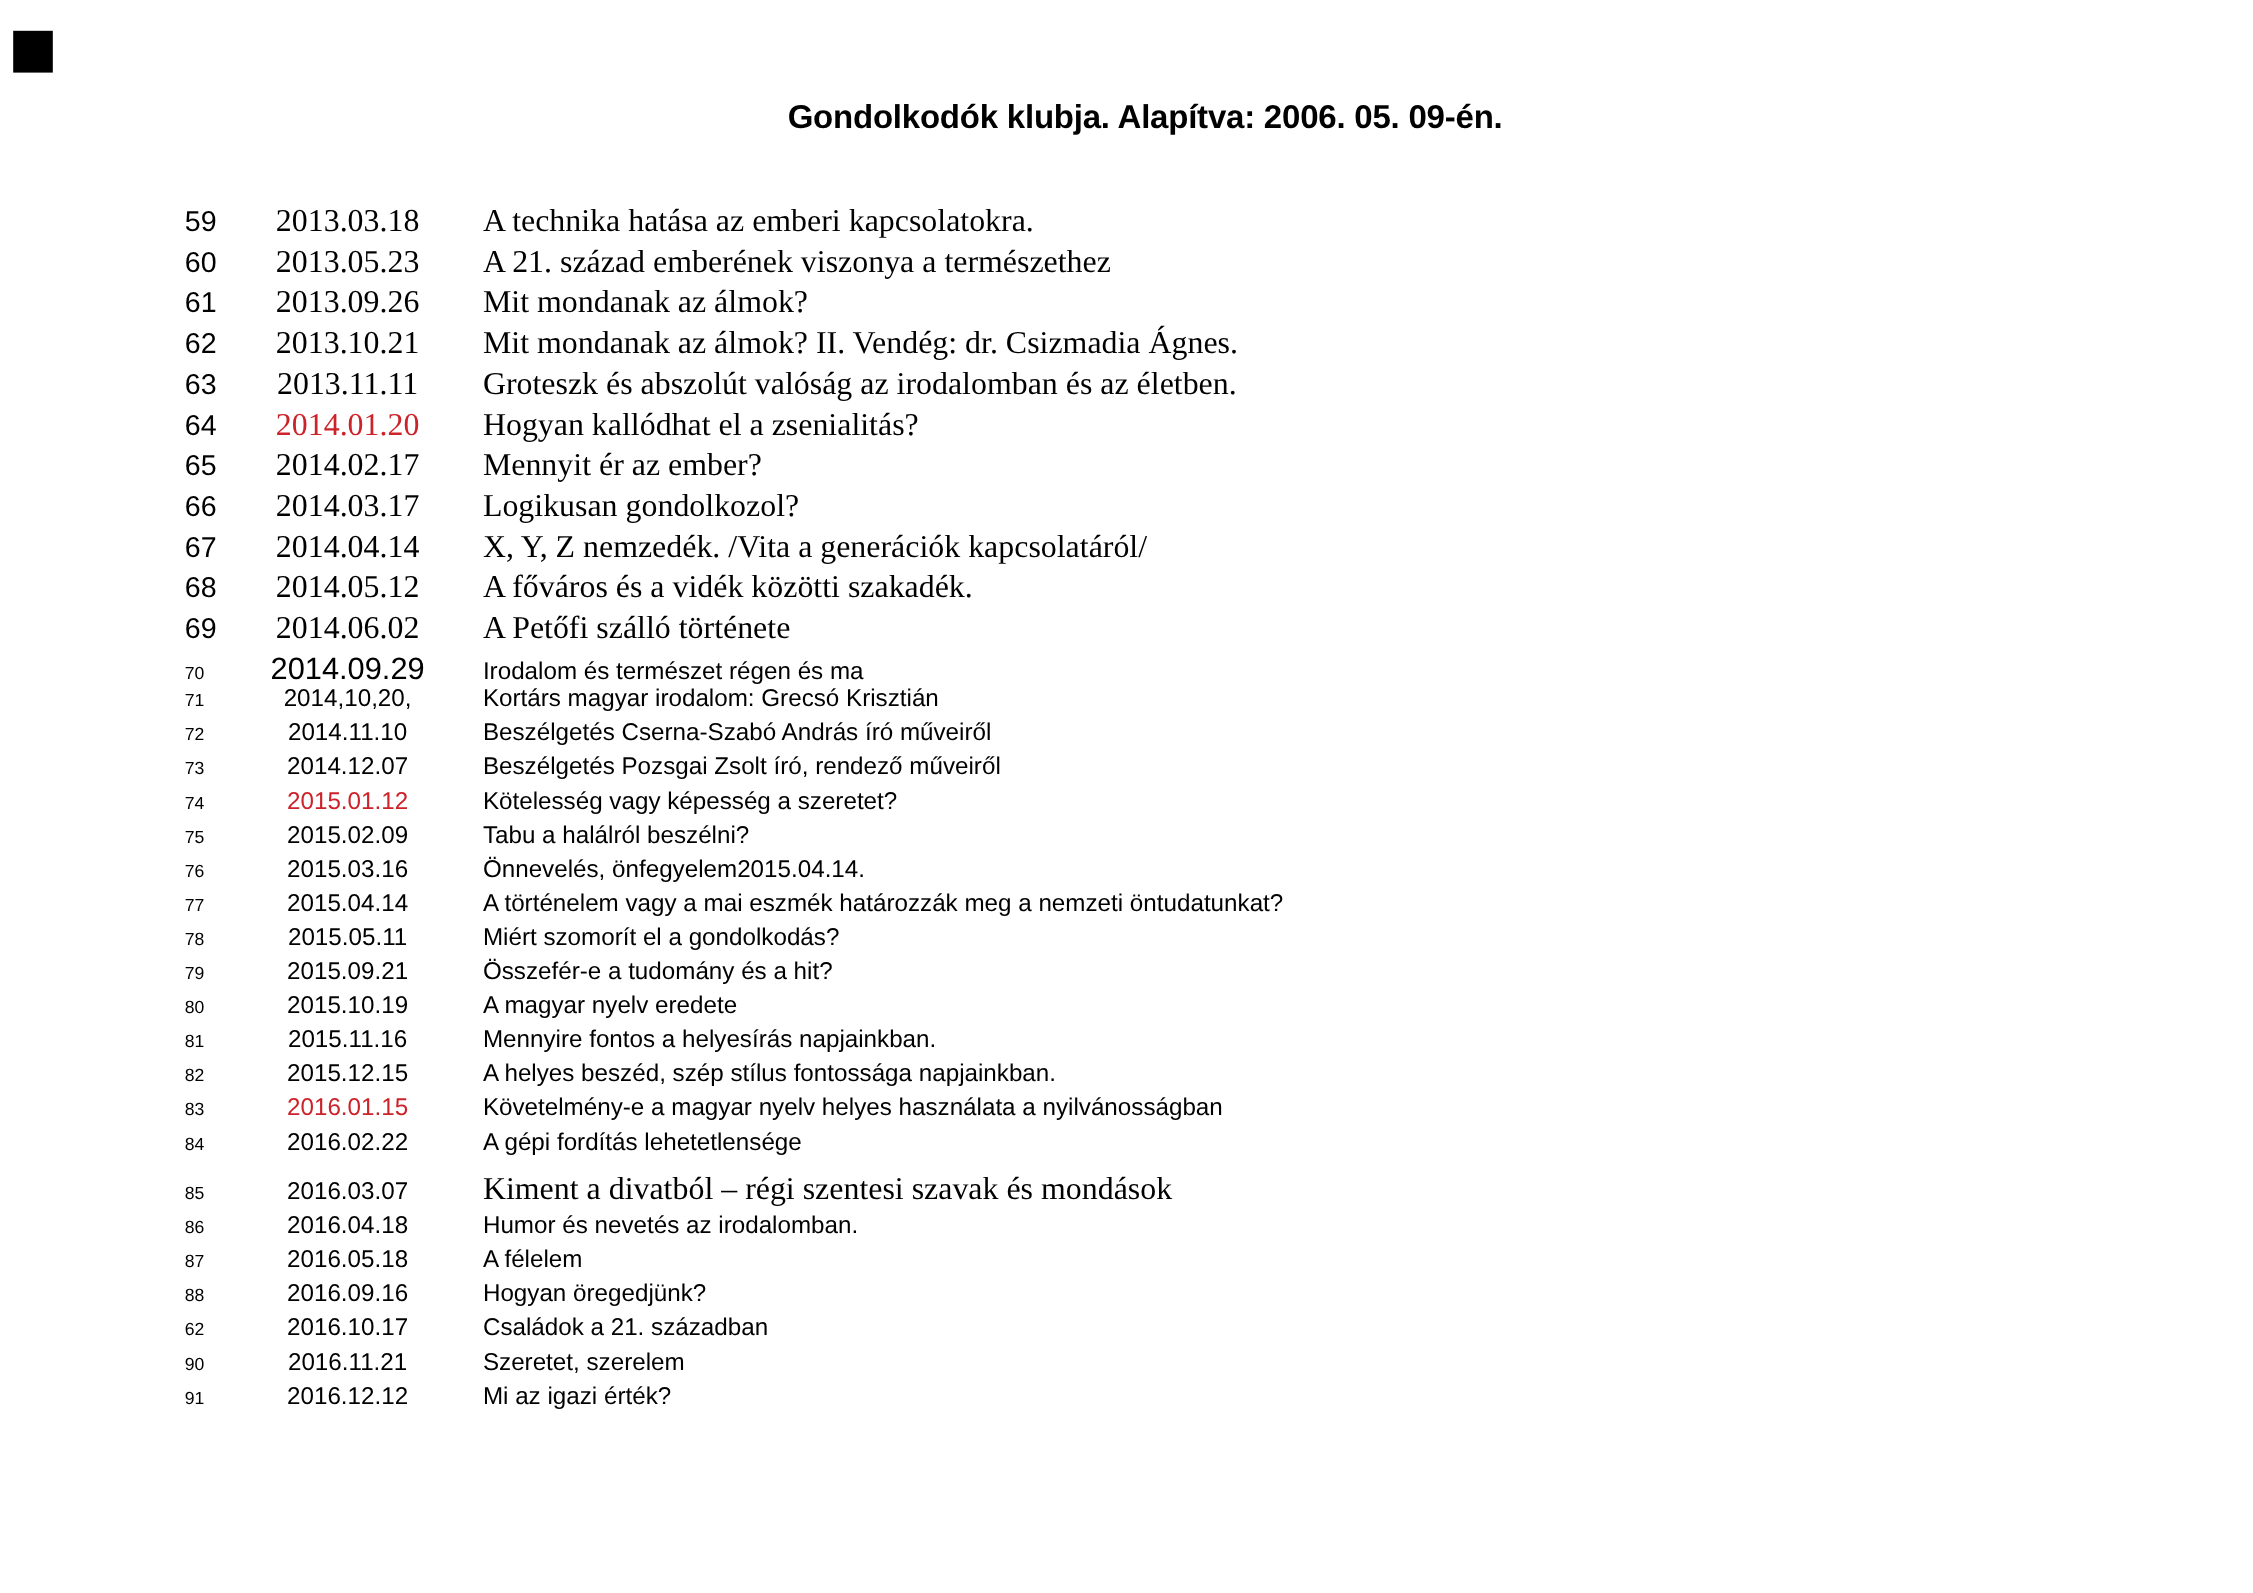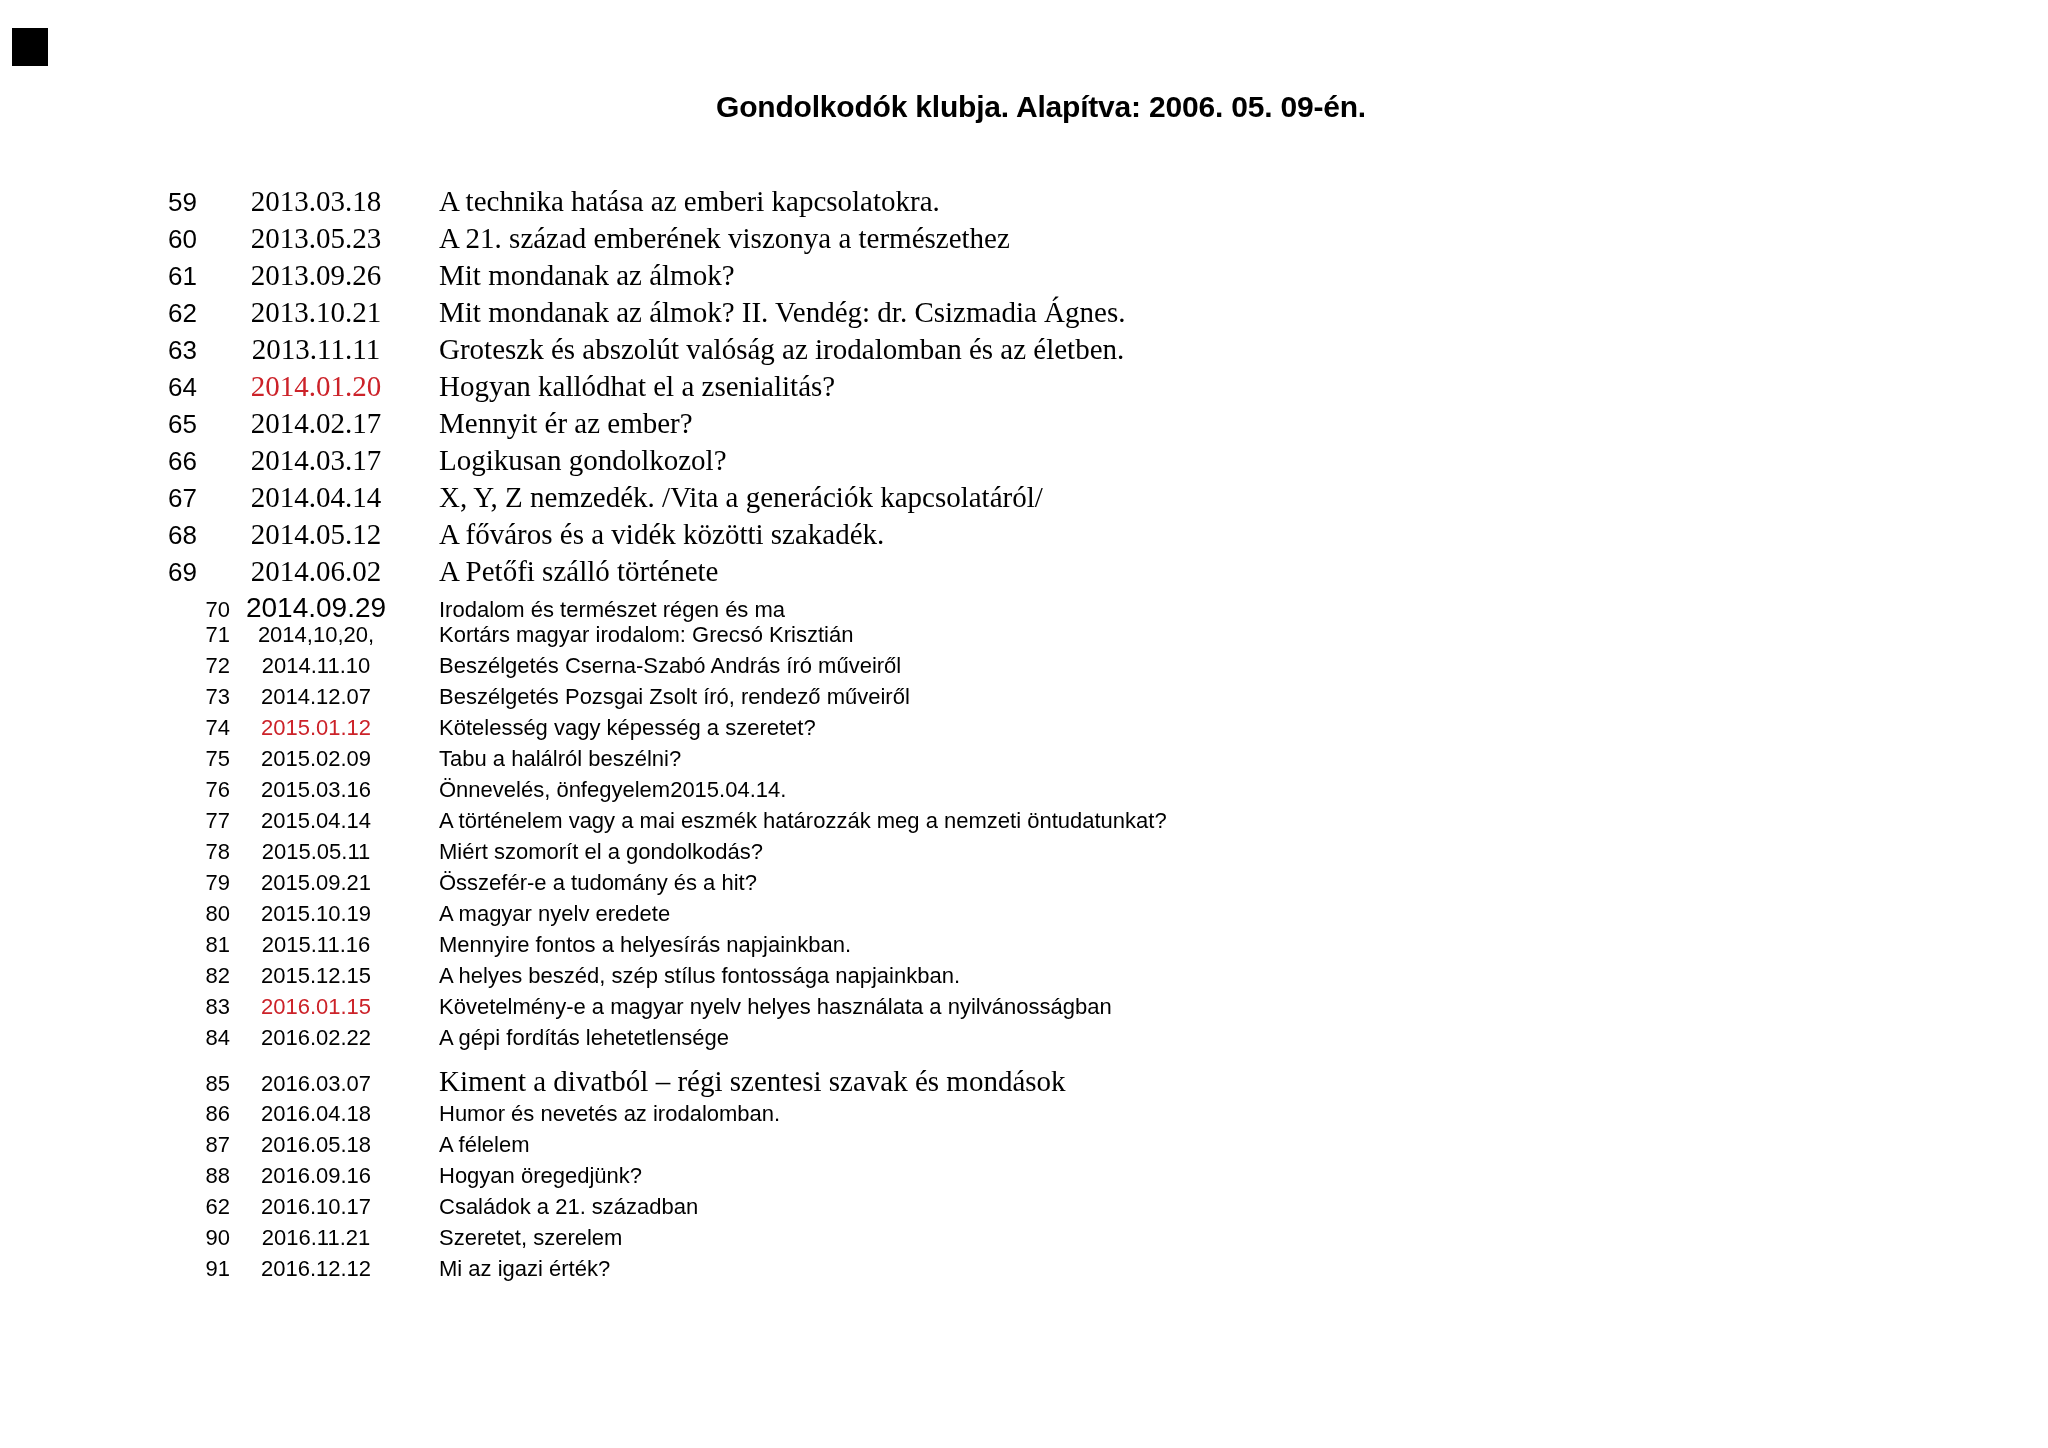--- a/index.html
+++ b/index.html
@@ -44,21 +44,21 @@
     font-family:"Liberation Sans",sans-serif;
     font-size:22px;
   }
   .row.spaced{height:35px;margin:8px 0 2px 0;}
   .num{
     width:62px;
     font-family:"Liberation Sans",sans-serif;
     flex:0 0 auto;
   }
   .row.upper .num{font-size:26px;}
-  .row.lower .num{font-size:22px;text-align:right;}
+  .row.lower .num{font-size:16px;}
   .date{
     flex:0 0 auto;
     width:172px;
     text-align:center;
     white-space:nowrap;
   }
   .date.red{color:var(--accent-red,#cc2229);}
   .date.large{font-size:28px;}
   .topic{
     margin-left:37px;

